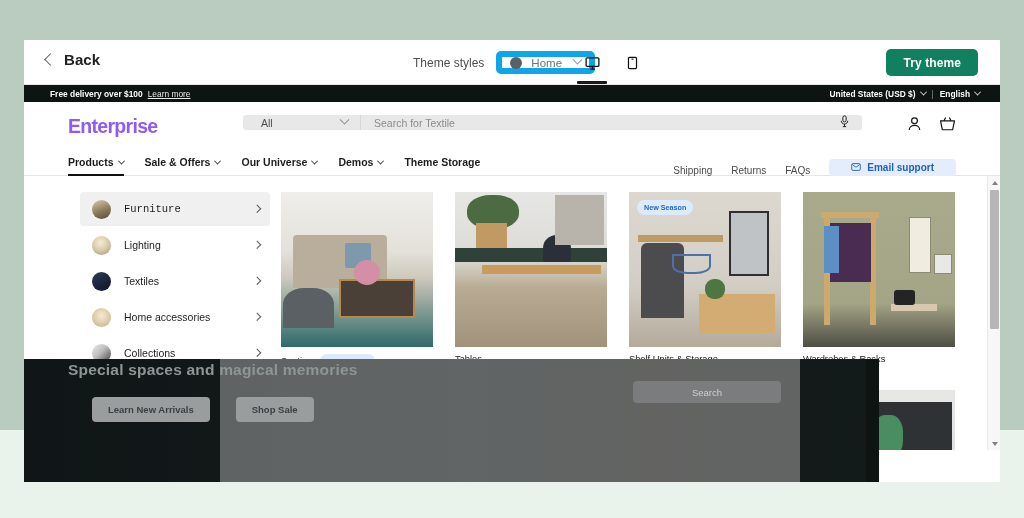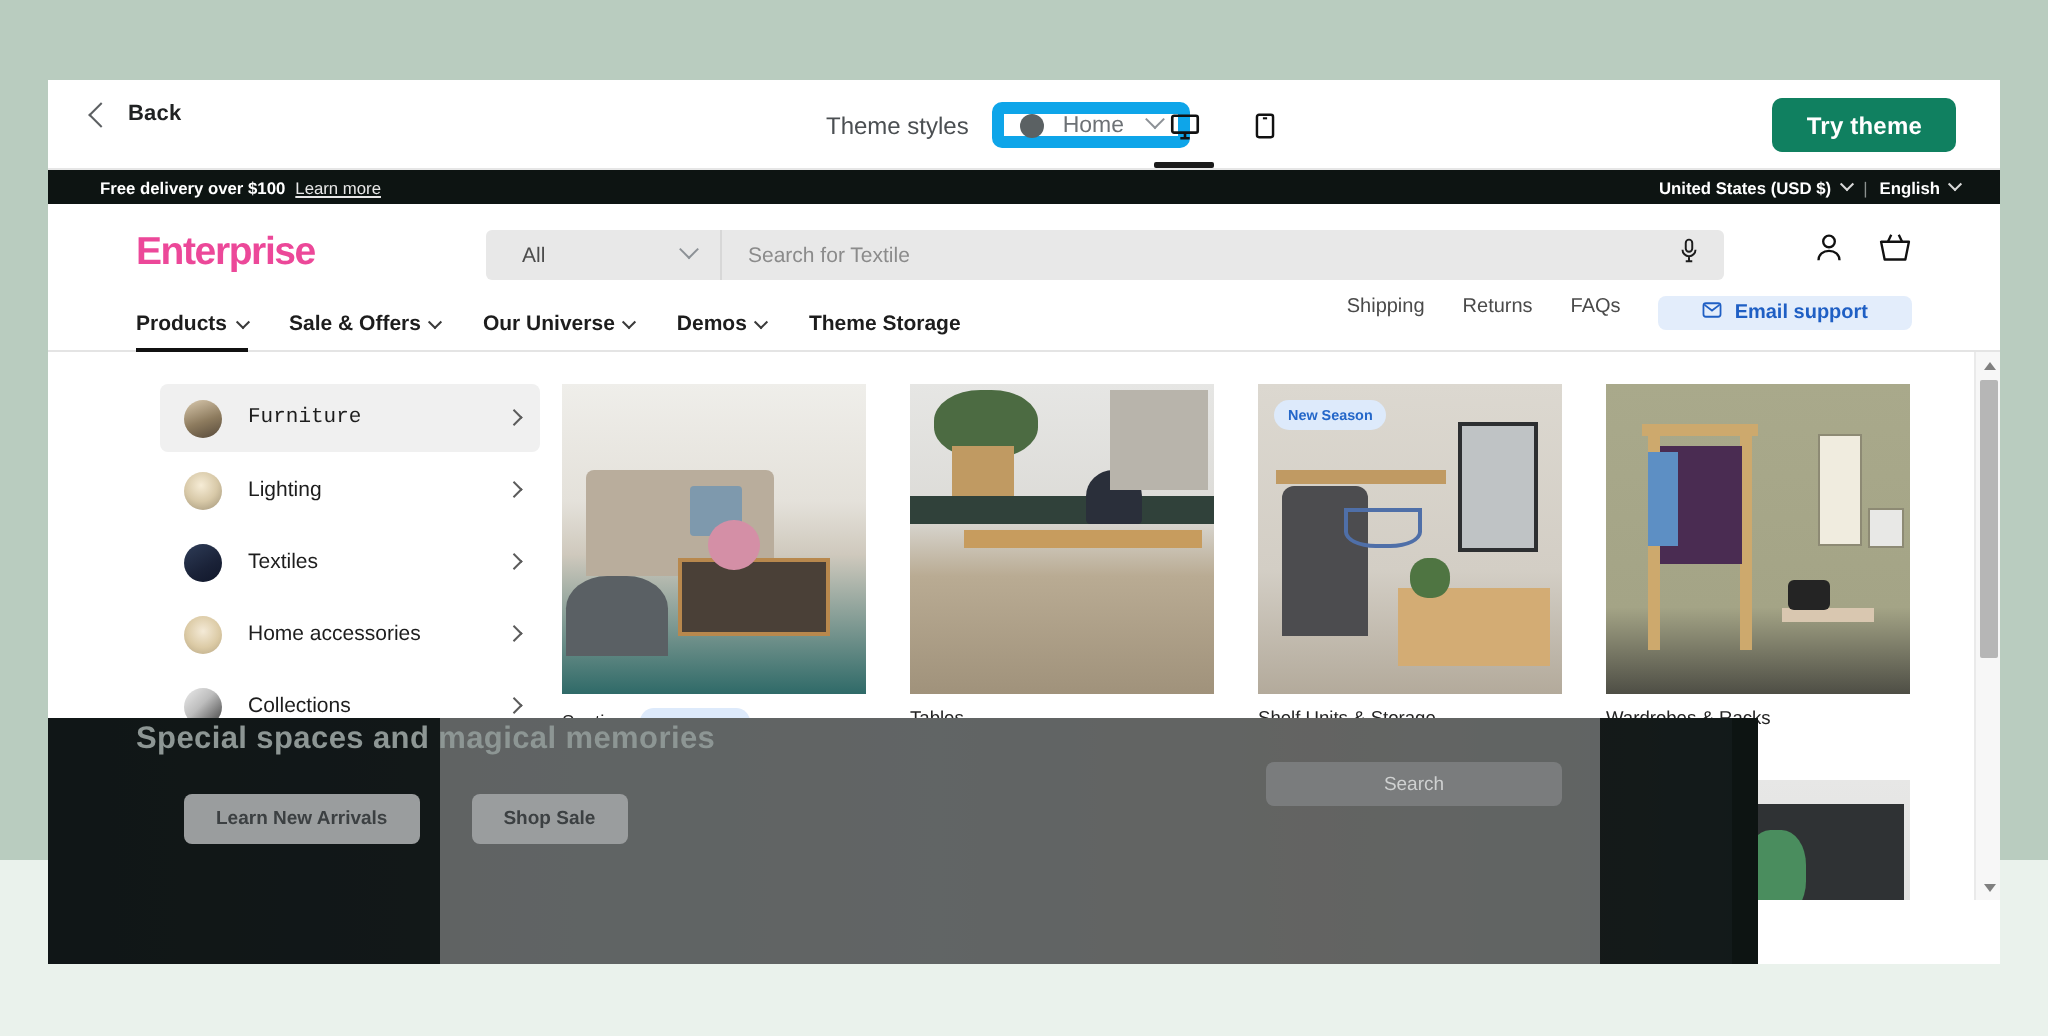--- a/index.html
+++ b/index.html
@@ -27,21 +27,21 @@
   .editor-bar {
     position: relative; height: 45px; width: 100%;
     background: #fff; border-bottom: 1px solid #e6e6e6;
   }
   .back-btn {
     position: absolute; left: 22px; top: 11px; display: flex;
     align-items: center; gap: 9px; cursor: pointer;
   }
   .chev-left { width: 9px; height: 9px; border-left: 1.6px solid #5c5f62;
     border-bottom: 1.6px solid #5c5f62; transform: rotate(45deg); }
-  .back-label { font-size: 11px; color: #202223; font-weight: 600; letter-spacing:.1px;text-align:right;}
+  .back-label { font-size: 15px; color: #202223; font-weight: 600; letter-spacing:.1px;text-align:right;}
 
   .theme-styles-wrap {
     position: absolute; left: 389px; top: 11px; display: flex;
     align-items: center; gap: 12px;
   }
   .theme-styles-label { font-size: 12px; color: #4b4f52; }
   .style-select {
     display: flex; align-items: center; gap: 9px;
     border: 6px solid #0ea5e9; border-radius: 5px;
     height: 23px; padding: 0 8px 0 8px; min-width: 99px; background: #fff;
@@ -77,41 +77,41 @@
   .announce-left .learn { font-weight: 400; text-decoration: underline; color:#e8e8e8; cursor:pointer;}
   .announce-right { position: absolute; right: 20px; display: flex; align-items: center;
     gap: 6px; font-size: 8.4px; color: #fff; font-weight: 700; }
   .announce-right .sep { color: #8b918f; font-weight: 400; }
   .mini-chev { width: 5px; height: 5px; border-right: 1.2px solid #d9d9d9;
     border-bottom: 1.2px solid #d9d9d9; transform: rotate(45deg) translate(-1px,-1px); display:inline-block;}
   .cc-item { display:flex; align-items:center; gap:5px; cursor:pointer;}
 
   .shop-header { position: relative; height: 46px; background: #fff; }
   .logo { position: absolute; left: 44px; top: 13px; font-size: 19.5px;
-    font-weight: 900; color: #ec4899; letter-spacing: -0.7px; font-family:"Liberation Sans",sans-serif;}
+    font-weight: 900; color: #8b5cf6; letter-spacing: -0.7px; font-family:"Liberation Sans",sans-serif;}
   .searchbar {
-    position: absolute; left: 219px; top: 13px; width: 619px; height: 25px;
+    position: absolute; left: 219px; top: 13px; width: 619px; height: 15px;
     background: #e8e8e8; border-radius: 3px; display: flex; align-items: center;
   }
   .search-cat { width: 118px; height: 100%; display: flex; align-items: center;
     justify-content: space-between; padding: 0 12px 0 18px; font-size: 10.5px; color: #4c4c4c;
     border-right: 1px solid #d7d7d7; cursor: pointer;}
   .search-input-zone { flex: 1; padding-left: 13px; font-size: 10.5px; color: #8b8b8b; }
   .mic { margin-right: 12px; cursor: pointer; }
   .head-icons { position: absolute; right: 44px; top: 14px; display: flex; gap: 17px; align-items: center; }
 
   .navbar { position: relative; height: 28px; border-bottom: 1px solid #e4e4e4; background:#fff;}
   .nav-left { position: absolute; left: 44px; top: 0; display: flex; gap: 21px; height: 28px; align-items: center; }
   .nav-item { display: flex; align-items: center; gap: 5px; font-size: 10.5px;
     color: #1d1d1d; font-weight: 600; height: 28px; cursor: pointer; position: relative;}
   .nav-item.active::after { content:""; position: absolute; left: 0; right: 0; bottom: 0;
     height: 2px; background: #111; }
   .nav-chev { width: 5px; height: 5px; border-right: 1.3px solid #3a3a3a;
     border-bottom: 1.3px solid #3a3a3a; transform: rotate(45deg) translate(-1px,-1px); }
-  .nav-right { position: absolute; right: 44px; top: 0; display: flex; gap: 19px; align-items: flex-start; height: 28px; }
+  .nav-right { position: absolute; right: 44px; top: 0; display: flex; gap: 19px; align-items: flex-end; height: 28px; }
   .nav-link { font-size: 10px; color: #4a4a4a; cursor: pointer; }
   .email-pill { display: flex; align-items: center; gap: 6px; background: #e3edfb;
     border-radius: 4px; padding: 3px 22px; font-size: 10px; color: #1f5fc4; font-weight: 700; cursor: pointer;}
 
   
   .mega { position: relative; background: #fff; height: 274px; overflow: hidden; }
   .mega-inner { display: flex; padding: 16px 0 0 0; height: 100%; }
 
   .cat-list { width: 190px; margin-left: 56px; flex-shrink: 0; }
   .cat-row { display: flex; align-items: center; gap: 13px; height: 34px;

